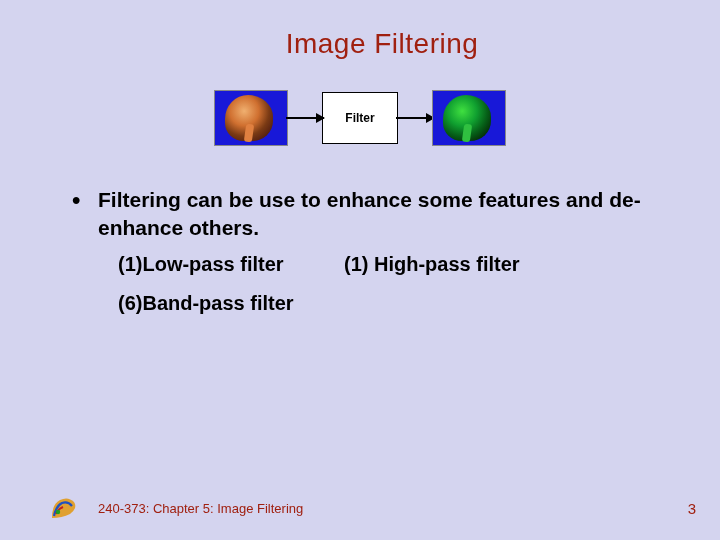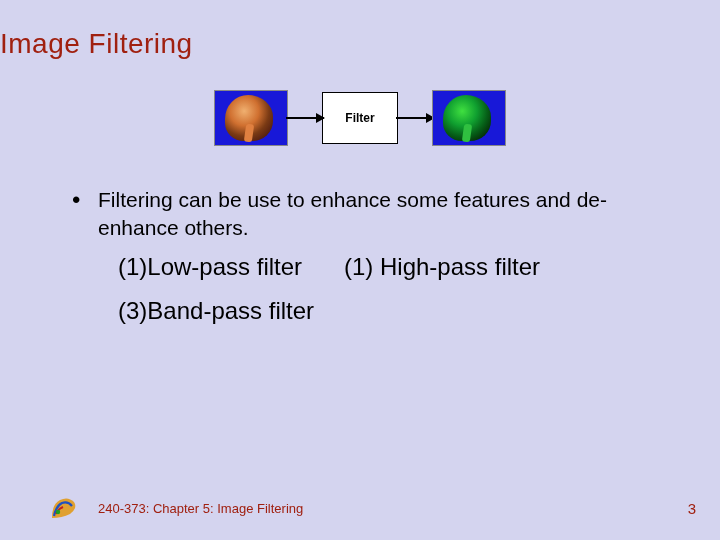--- a/index.html
+++ b/index.html
@@ -5,26 +5,28 @@
   * { margin: 0; padding: 0; box-sizing: border-box; }
   body {
     width: 720px;
     height: 540px;
     background: #d4d4ef;
     font-family: Verdana, Geneva, sans-serif;
     position: relative;
     overflow: hidden;
   }
   .title {
+    text-align: center;
     color: #a02010;
     font-size: 28px;
     font-weight: 400;
     margin-top: 28px;
     margin-bottom: 30px;
     letter-spacing: 0.5px;
+    margin-left: 44px;
   }
   .diagram {
     display: flex;
     align-items: center;
     justify-content: center;
     gap: 0;
     margin-bottom: 40px;
   }
   .brain {
     width: 74px;
@@ -75,20 +77,21 @@
   .filter-box {
     border: 1.5px solid #000;
     background: #fff;
     padding: 18px 22px;
     font-size: 12px;
     font-weight: bold;
     font-family: Arial, sans-serif;
   }
   .content {
     padding: 0 60px 0 70px;
+    font-weight: bold;
   }
   .bullets {
     list-style: none;
     color: #000;
     font-size: 21px;
     line-height: 1.35;
   }
   .bullets > li {
     position: relative;
     padding-left: 28px;
@@ -98,21 +101,21 @@
     content: "•";
     position: absolute;
     left: 2px;
     top: 0;
     font-size: 24px;
     line-height: 1.2;
   }
   .filter-types {
     margin-left: 48px;
     margin-top: 10px;
-    font-size: 24px;
+    font-size: 20px;
     display: grid;
     grid-template-columns: 210px 220px;
     row-gap: 2px;
     column-gap: 18px;
     gap: 16px;
   }
   .footer {
     position: absolute;
     bottom: 18px;
     left: 16px;
@@ -150,21 +153,21 @@
   <div class="brain right"></div>
 </div>
 
 <div class="content">
   <ul class="bullets">
     <li>Filtering can be use to enhance some features and de-enhance others.</li>
   </ul>
   <div class="filter-types">
     <span>(1)Low-pass filter</span>
     <span>(1) High-pass filter</span>
-    <span>(3)Band-pass filter</span>
+    <span>(6)Band-pass filter</span>
   </div>
 </div>
 
 <div class="footer">
   <div class="logo">
     <svg viewBox="0 0 32 28">
       <path d="M4 24 Q4 10 12 6 Q20 2 26 8 Q30 14 22 20 Q14 24 4 24 Z" fill="#e0a030"></path>
       <path d="M6 22 Q8 12 14 9 Q20 7 24 12" stroke="#2050c0" stroke-width="2.2" fill="none"></path>
       <path d="M8 20 Q10 15 15 13" stroke="#c02020" stroke-width="2" fill="none"></path>
       <circle cx="10" cy="18" r="2.2" fill="#20a020"></circle>

